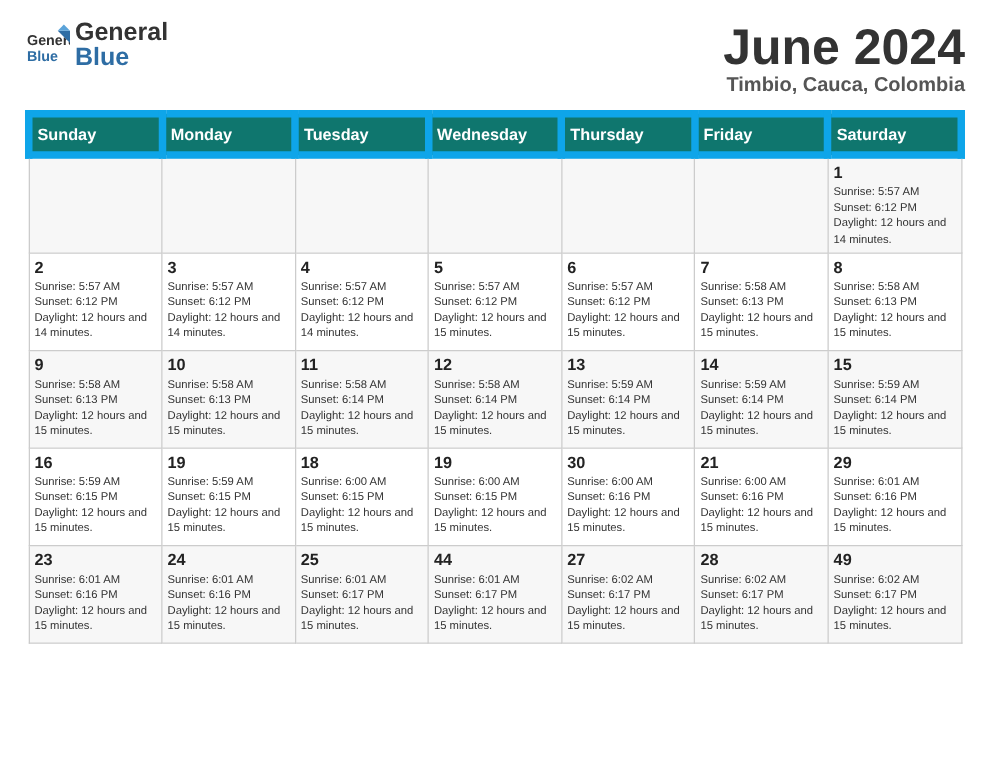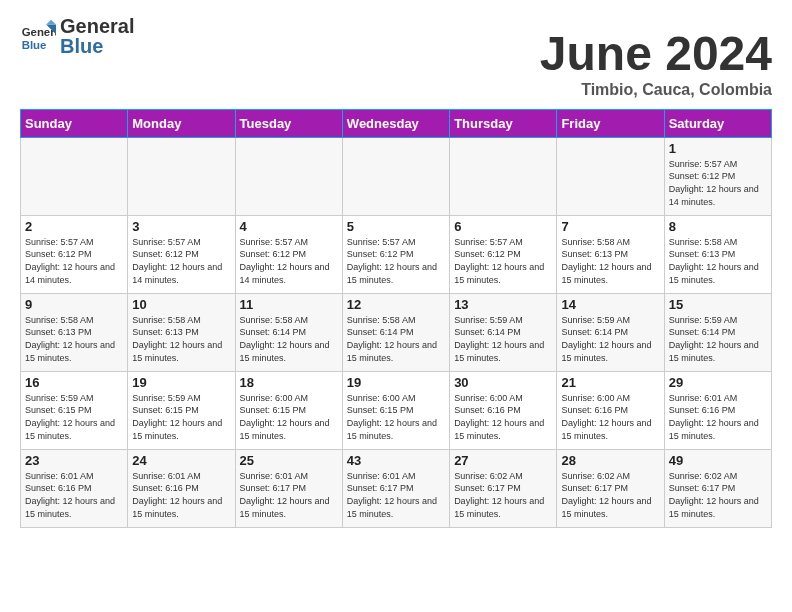--- a/index.html
+++ b/index.html
@@ -22,44 +22,43 @@
       gap: 4px;
     }
     .logo-icon {
       width: 36px;
       height: 36px;
     }
     .title-area {
       text-align: right;
     }
     .month-title {
-      font-size: 48px;
+      font-size: 40px;
       font-weight: bold;
       color: #333;
       line-height: 1.1;
-      margin-top: 12px;
     }
     .subtitle {
       font-size: 16px;
       color: #555;
       font-weight: bold;
     }
     table {
       width: 100%;
       border-collapse: collapse;
       table-layout: fixed;
     }
     thead th {
-      background-color: #a21caf;
+      background-color: #0f766e;
       color: #fff;
       font-size: 13px;
       font-weight: bold;
       padding: 6px 4px;
       text-align: left;
-      border: 1px solid #0ea5e9;
+      border: 6px solid #0ea5e9;
     }
     tbody td {
       border: 1px solid #ccc;
       vertical-align: top;
       padding: 3px 4px;
       font-size: 9.5px;
       color: #333;
       height: 78px;
       background: #fff;
     }
@@ -284,21 +283,21 @@
 Sunset: 6:16 PM
 Daylight: 12 hours and 15 minutes.</div>
         </td>
         <td>
           <span class="day-number">25</span>
           <div class="day-info">Sunrise: 6:01 AM
 Sunset: 6:17 PM
 Daylight: 12 hours and 15 minutes.</div>
         </td>
         <td>
-          <span class="day-number">43</span>
+          <span class="day-number">44</span>
           <div class="day-info">Sunrise: 6:01 AM
 Sunset: 6:17 PM
 Daylight: 12 hours and 15 minutes.</div>
         </td>
         <td>
           <span class="day-number">27</span>
           <div class="day-info">Sunrise: 6:02 AM
 Sunset: 6:17 PM
 Daylight: 12 hours and 15 minutes.</div>
         </td>

